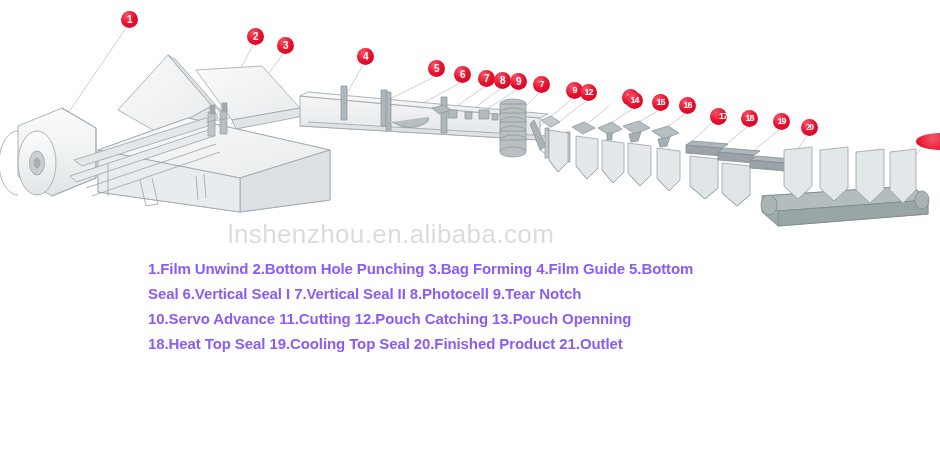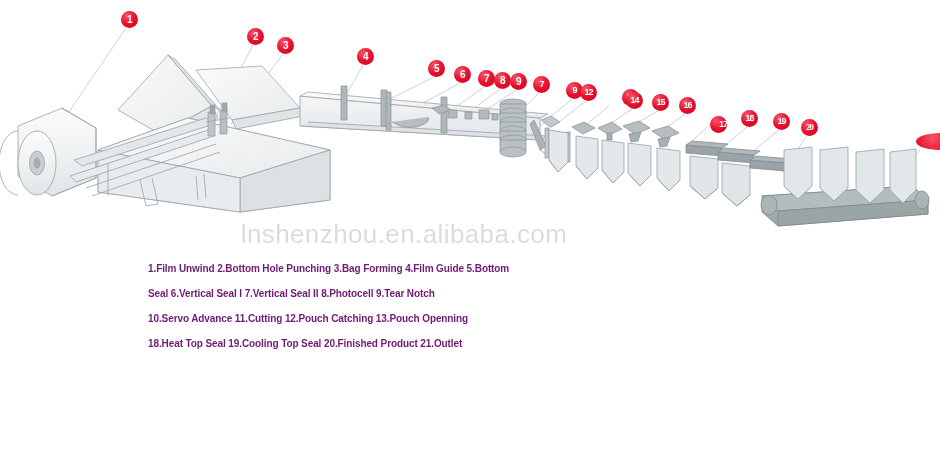--- a/index.html
+++ b/index.html
@@ -36,21 +36,20 @@
     top: 219px;
     width: 782px;
     text-align: center;
     font-family: "Liberation Sans", sans-serif;
     font-size: 26px;
     letter-spacing: 0.4px;
     color: #dcdcdc;
     user-select: none;
     pointer-events: none;
     white-space: nowrap;
-    margin-left: 13px;
   }
 
   
   .callout {
     position: absolute;
     width: 17px;
     height: 17px;
     border-radius: 50%;
     background: radial-gradient(circle at 35% 28%, #f4566a 0%, #e8112d 48%, #cc0020 100%);
     color: #ffffff;
@@ -65,23 +64,23 @@
   }
   .callout.narrow { font-size: 9px; letter-spacing: -1px; }
 
   
   #caption {
     position: absolute;
     left: 148px;
     top: 256px;
     width: 680px;
     font-family: "Liberation Sans", sans-serif;
-    font-size: 10px;
+    font-size: 15px;
     font-weight: 600;
-    color: #701a75;
+    color: #8b5cf6;
     line-height: 25px;
     letter-spacing: -0.1px;
   }
   #caption .cap-line { white-space: nowrap; }
 </style>
 </head>
 <body>
 
 <div id="page">
 
@@ -301,21 +300,21 @@
       <div class="callout" title="7. Vertical Seal II" style="left: 478px; top: 70px;">7</div>
       <div class="callout" title="8. Photocell" style="left: 494px; top: 72px;">8</div>
       <div class="callout" title="9. Tear Notch" style="left: 510px; top: 73px;">9</div>
       <div class="callout narrow" title="10. Servo Advance" style="left: 533px; top: 76px;">7</div>
       <div class="callout narrow" title="11. Cutting" style="left: 566px; top: 82px;">9</div>
       <div class="callout narrow" title="12. Pouch Catching" style="left: 580px; top: 84px;">12</div>
       <div class="callout narrow" title="13. Pouch Openning" style="left: 622px; top: 89px;">13</div>
       <div class="callout narrow" title="14. Air Flushing" style="left: 626px; top: 92px;">14</div>
       <div class="callout narrow" title="15. First Filling" style="left: 652px; top: 94px; text-align: center;">15</div>
       <div class="callout narrow" title="16. Second Filling" style="left: 679px; top: 97px;">16</div>
-      <div class="callout narrow" title="17. Auxiliary Pouch Stretching" style="left: 710px; top: 116px; text-align: right;">17</div>
+      <div class="callout narrow" title="17. Auxiliary Pouch Stretching" style="left: 710px; top: 108px; text-align: right;">17</div>
       <div class="callout narrow" title="18. Heat Top Seal" style="left: 741px; top: 110px;">18</div>
       <div class="callout narrow" title="19. Cooling Top Seal" style="left: 773px; top: 113px;">19</div>
       <div class="callout narrow" title="20. Finished Product" style="left: 801px; top: 119px; font-family: Liberation Serif, serif;">20</div>
       <div class="callout narrow" title="21. Outlet" style="left: 916px; top: 133px; padding-left: 48px;">21</div>
     </div>
 
   <div id="caption">
       <div class="cap-line">1.Film Unwind   2.Bottom Hole Punching   3.Bag Forming   4.Film Guide  5.Bottom</div>
       <div class="cap-line">Seal   6.Vertical Seal  I   7.Vertical Seal II   8.Photocell   9.Tear Notch</div>
       <div class="cap-line">10.Servo Advance  11.Cutting   12.Pouch Catching   13.Pouch Openning</div>

